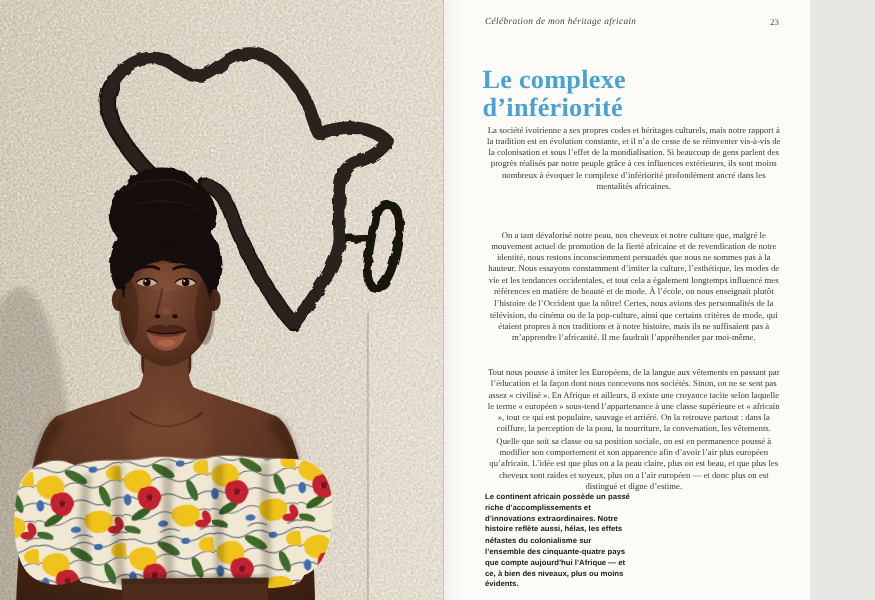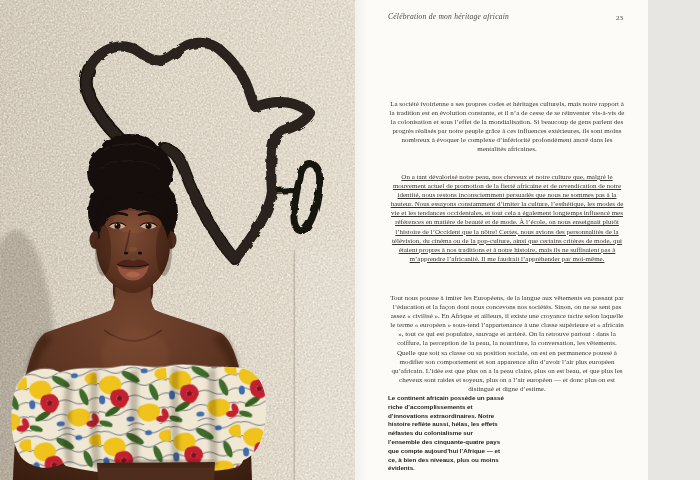--- a/index.html
+++ b/index.html
@@ -26,21 +26,21 @@
   .page-title{
     position:absolute;left:31px;top:52px;margin:0;
     font-size:21px;line-height:22.5px;font-weight:700;color:#4aa2d3;
     letter-spacing:.2px;
   }
   .page-title span{display:block;}
   .body-par{
     position:absolute;left:33px;width:238px;margin:0;
     font-size:7px;line-height:9.1px;color:#3a3531;text-align:center;
   }
-  .par-1{top:100px;} .par-2{top:173px;text-decoration:underline;} .par-3{top:294px;}
+  .par-1{top:100px;} .par-2{top:184px;} .par-3{top:294px;}
   .footer-left{
     position:absolute;left:33px;top:394px;width:118px;margin:0;
     font-family:"Liberation Sans", sans-serif;font-weight:700;
     font-size:6.2px;line-height:8.8px;color:#24211e;
   }
   .footer-right{
     position:absolute;left:144px;top:390px;width:138px;margin:0;
     font-size:7px;line-height:8.85px;color:#3a3531;
   }
 </style>
@@ -220,20 +220,24 @@
         <path d="M97,463 L215,462 L214,480 L98,480 Z" fill="#4f2d1e"></path>
         <rect x="97" y="461" width="118" height="5" fill="#1c0b05" opacity="0.4" filter="url(#soft)"></rect>
       </g>
     </svg>
   </figure>
 
   <section class="text-page">
     <div class="running-header">Célébration de mon héritage africain</div>
     <div class="page-number">23</div>
 
+    <h1 class="page-title">
+      <span>Le complexe</span>
+      <span>d’infériorité</span>
+    </h1>
 
     <p class="body-par par-1">La société ivoirienne a ses propres codes et héritages culturels, mais notre rapport à la tradition est en évolution constante, et il n’a de cesse de se réinventer vis-à-vis de la colonisation et sous l’effet de la mondialisation. Si beaucoup de gens parlent des progrès réalisés par notre peuple grâce à ces influences extérieures, ils sont moins nombreux à évoquer le complexe d’infériorité profondément ancré dans les mentalités africaines.</p>
     <p class="body-par par-2">On a tant dévalorisé notre peau, nos cheveux et notre culture que, malgré le mouvement actuel de promotion de la fierté africaine et de revendication de notre identité, nous restons inconsciemment persuadés que nous ne sommes pas à la hauteur. Nous essayons constamment d’imiter la culture, l’esthétique, les modes de vie et les tendances occidentales, et tout cela a également longtemps influencé mes références en matière de beauté et de mode. À l’école, on nous enseignait plutôt l’histoire de l’Occident que la nôtre! Certes, nous avions des personnalités de la télévision, du cinéma ou de la pop-culture, ainsi que certains critères de mode, qui étaient propres à nos traditions et à notre histoire, mais ils ne suffisaient pas à m’apprendre l’africanité. Il me faudrait l’appréhender par moi-même.</p>
     <p class="body-par par-3">Tout nous pousse à imiter les Européens, de la langue aux vêtements en passant par l’éducation et la façon dont nous concevons nos sociétés. Sinon, on ne se sent pas assez « civilisé ». En Afrique et ailleurs, il existe une croyance tacite selon laquelle le terme « européen » sous-tend l’appartenance à une classe supérieure et « africain », tout ce qui est populaire, sauvage et arriéré. On la retrouve partout : dans la coiffure, la perception de la peau, la nourriture, la conversation, les vêtements. Quelle que soit sa classe ou sa position sociale, on est en permanence poussé à modifier son comportement et son apparence afin d’avoir l’air plus européen qu’africain. L’idée est que plus on a la peau claire, plus on est beau, et que plus les cheveux sont raides et soyeux, plus on a l’air européen — et donc plus on est distingué et digne d’estime.</p>
 
     <p class="footer-left">Le continent africain possède un passé riche d’accomplissements et d’innovations extraordinaires. Notre histoire reflète aussi, hélas, les effets néfastes du colonialisme sur l’ensemble des cinquante-quatre pays que compte aujourd’hui l’Afrique — et ce, à bien des niveaux, plus ou moins évidents.</p>
   </section>
 
 </div>
 

